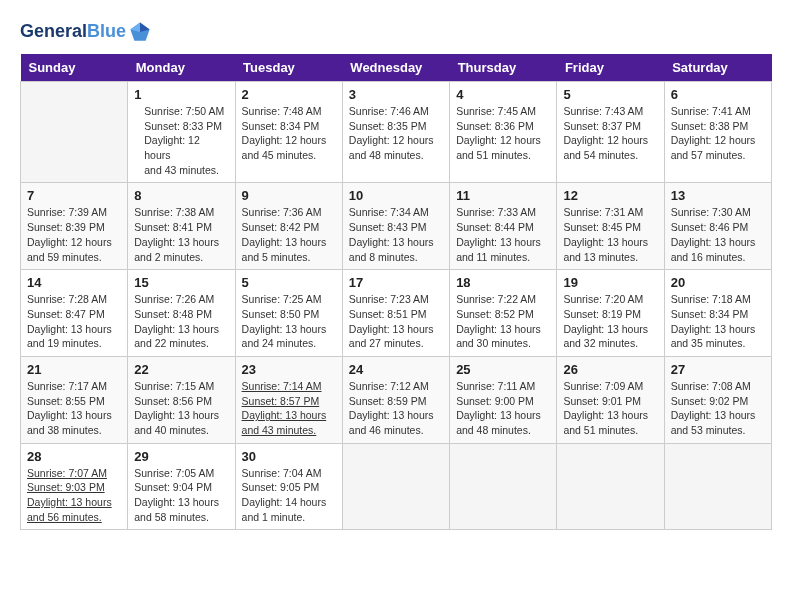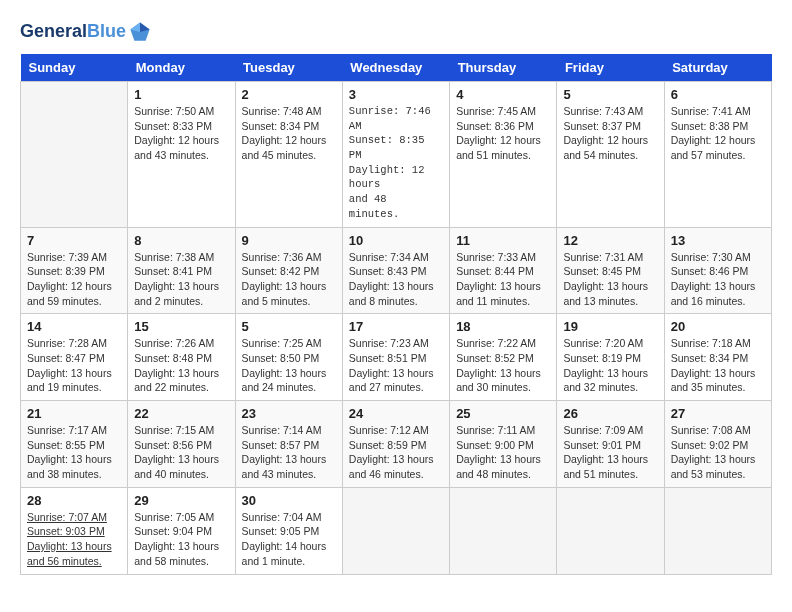--- a/index.html
+++ b/index.html
@@ -45,21 +45,21 @@
     .location {
       font-size: 16px;
       color: #555;
     }
     .calendar {
       width: 100%;
       border-collapse: collapse;
       font-size: 11px;
     }
     .calendar th {
-      background: #1d4ed8;
+      background: #4c1d95;
       color: #fff;
       text-align: left;
       padding: 6px 8px;
       font-size: 13px;
       font-weight: bold;
     }
     .calendar td {
       border: 1px solid #ccc;
       vertical-align: top;
       padding: 5px 6px;
@@ -117,35 +117,35 @@
         <th>Thursday</th>
         <th>Friday</th>
         <th>Saturday</th>
       </tr>
   </thead>
   <tbody id="calendar-body">
   <tr class="week-row">
         <td class="empty-cell"></td>
         <td>
           <span class="day-num">1</span>
-          <div class="day-detail" style="white-space: pre-line;">Sunrise: 7:50 AM
+          <div class="day-detail" style="white-space: pre-line; margin-left: 10px;">Sunrise: 7:50 AM
 Sunset: 8:33 PM
 Daylight: 12 hours
 and 43 minutes.</div>
         </td>
         <td>
           <span class="day-num">2</span>
           <div class="day-detail" style="white-space: pre-line;">Sunrise: 7:48 AM
 Sunset: 8:34 PM
 Daylight: 12 hours
 and 45 minutes.</div>
         </td>
         <td>
           <span class="day-num">3</span>
-          <div class="day-detail" style="white-space: pre-line; font-family: Liberation Mono, monospace;">Sunrise: 7:46 AM
+          <div class="day-detail" style="white-space: pre-line;">Sunrise: 7:46 AM
 Sunset: 8:35 PM
 Daylight: 12 hours
 and 48 minutes.</div>
         </td>
         <td>
           <span class="day-num">4</span>
           <div class="day-detail" style="white-space: pre-line;">Sunrise: 7:45 AM
 Sunset: 8:36 PM
 Daylight: 12 hours
 and 51 minutes.</div>
@@ -277,21 +277,21 @@
         </td>
         <td>
           <span class="day-num">22</span>
           <div class="day-detail" style="white-space: pre-line;">Sunrise: 7:15 AM
 Sunset: 8:56 PM
 Daylight: 13 hours
 and 40 minutes.</div>
         </td>
         <td>
           <span class="day-num">23</span>
-          <div class="day-detail" style="white-space: pre-line;">Sunrise: 7:14 AM
+          <div class="day-detail" style="white-space: pre-line; text-decoration: underline;">Sunrise: 7:14 AM
 Sunset: 8:57 PM
 Daylight: 13 hours
 and 43 minutes.</div>
         </td>
         <td>
           <span class="day-num">24</span>
           <div class="day-detail" style="white-space: pre-line;">Sunrise: 7:12 AM
 Sunset: 8:59 PM
 Daylight: 13 hours
 and 46 minutes.</div>

